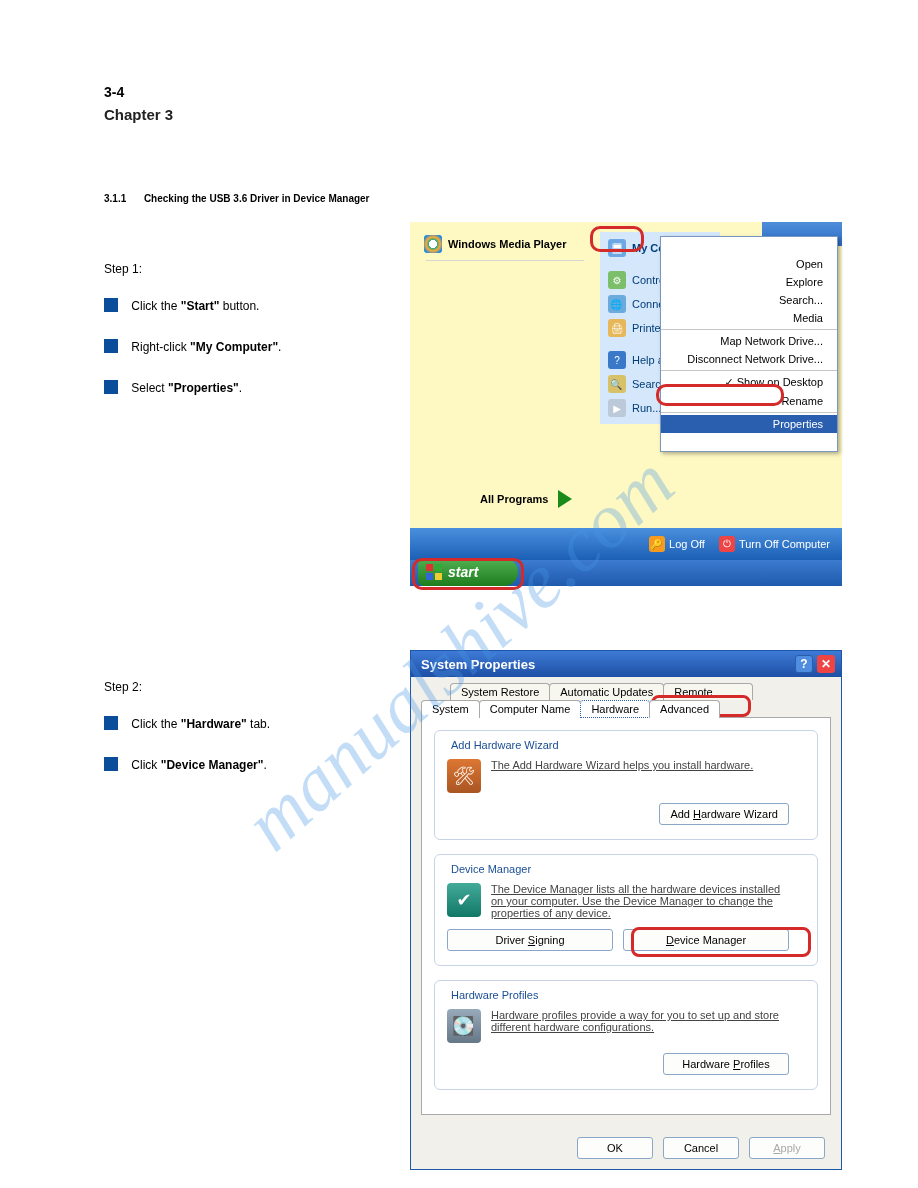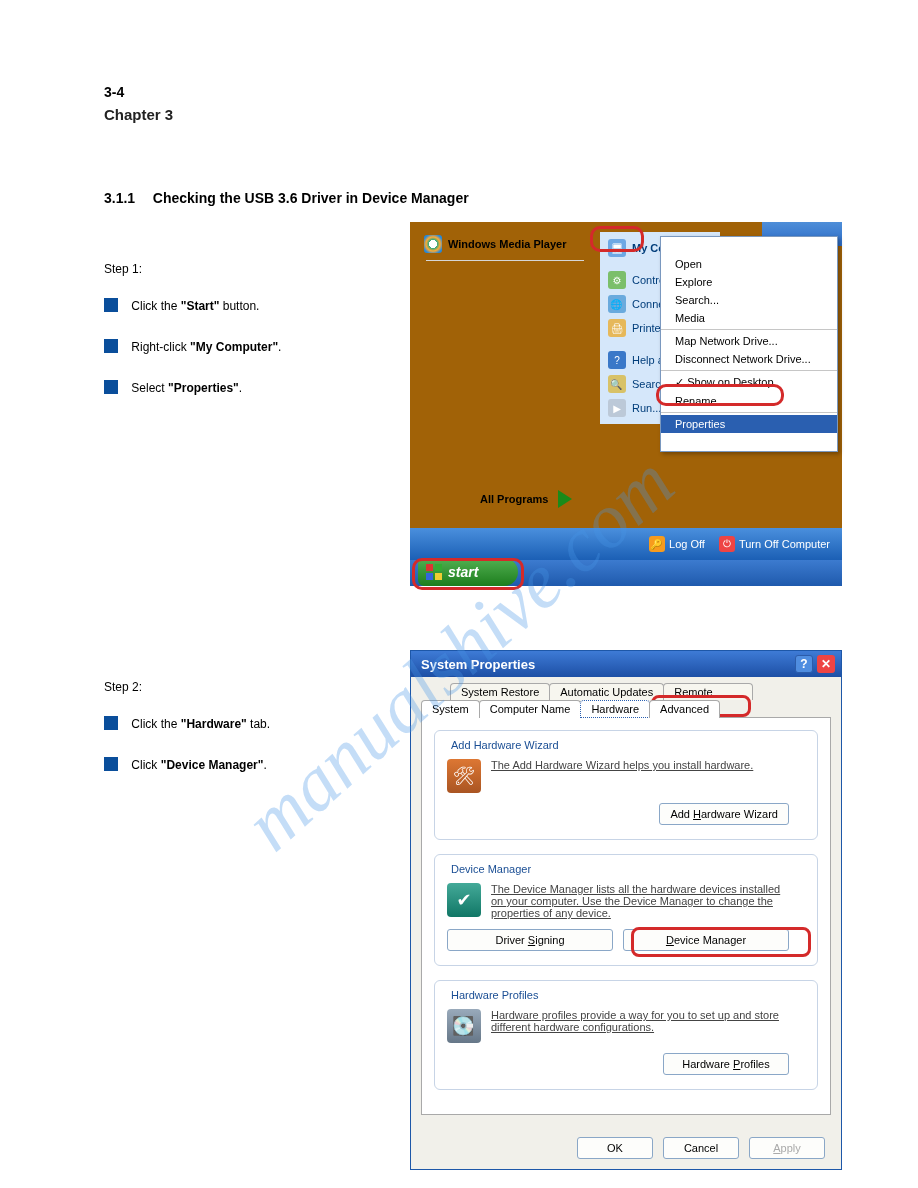--- a/index.html
+++ b/index.html
@@ -16,39 +16,40 @@
   .page-header {
     position: absolute;
     left: 104px;
     top: 84px;
     width: 740px;
     font-weight: bold;
   }
   .page-no { font-size: 14px; color: #000; margin-bottom: 6px; }
   .page-sub { font-size: 15px; color: #222; }
 
-  .section-title { font-weight: bold; font-size: 14px; }
+  .section-title { font-weight: bold; font-size: 10px; }
   .step-line { margin: 4px 0; }
   .bullet {
     display: inline-block;
     width: 14px; height: 14px;
     background: #0a4e9b;
     margin-right: 10px;
     vertical-align: -2px;
   }
   .bold { font-weight: bold; }
 
   
   .startmenu-panel {
     position: absolute;
     left: 410px;
     top: 222px;
     width: 432px;
     height: 364px;
-    background: #a16207;
+    background: #fef9c3;
+    text-align: right;
   }
   .sm-blue-edge {
     position: absolute;
     right: 0; top: 0; width: 80px; height: 24px;
     background: linear-gradient(#4e8ed8, #2c6cc8);
   }
   .sm-left {
     position: absolute;
     left: 10px; top: 10px;
     width: 170px;

